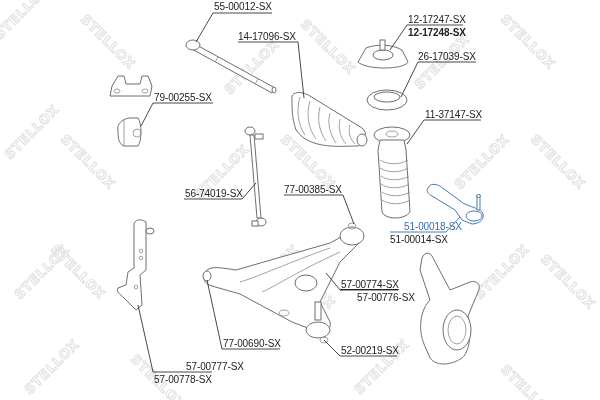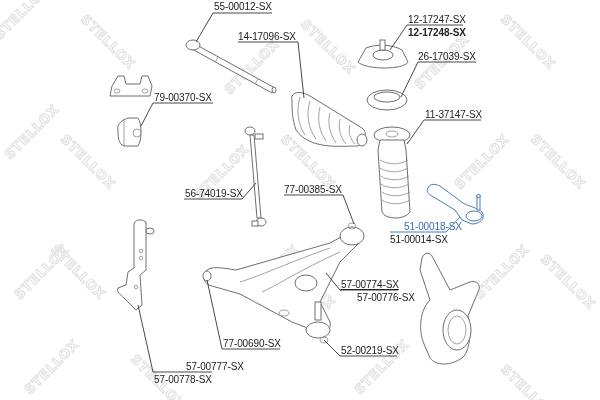--- a/index.html
+++ b/index.html
@@ -151,21 +151,21 @@
       <path class="leader" d="M153,372 L212,372 M153,372 L138,305"></path>
     </g>
   </svg>
 
   <div class="label" style="left:214px; top:1px;">55-00012-SX</div>
   <div class="label" style="left:238px; top:31px;">14-17096-SX</div>
   <div class="label" style="left:408px; top:14px;">12-17247-SX</div>
   <div class="label" style="left:408px; top:27px;font-weight:bold;">12-17248-SX</div>
   <div class="label" style="left:418px; top:51px;">26-17039-SX</div>
   <div class="label" style="left:425px; top:109px;text-align:right;">11-37147-SX</div>
-  <div class="label" style="left:154px; top:92px;">79-00370-SX</div>
+  <div class="label" style="left:154px; top:92px;">79-00255-SX</div>
   <div class="label" style="left:185px; top:188px;">56-74019-SX</div>
   <div class="label" style="left:284px; top:184px;">77-00385-SX</div>
   <div class="label hl" style="left:404px; top:221px;">51-00018-SX</div>
   <div class="label" style="left:390px; top:234px;">51-00014-SX</div>
   <div class="label" style="left:341px; top:279px;text-decoration:underline;">57-00774-SX</div>
   <div class="label" style="left:341px; top:292px;padding-left:16px;">57-00776-SX</div>
   <div class="label" style="left:223px; top:338px;">77-00690-SX</div>
   <div class="label" style="left:341px; top:345px;">52-00219-SX</div>
   <div class="label" style="left:154px; top:361px;padding-left:32px;">57-00777-SX</div>
   <div class="label" style="left:154px; top:374px;">57-00778-SX</div>

